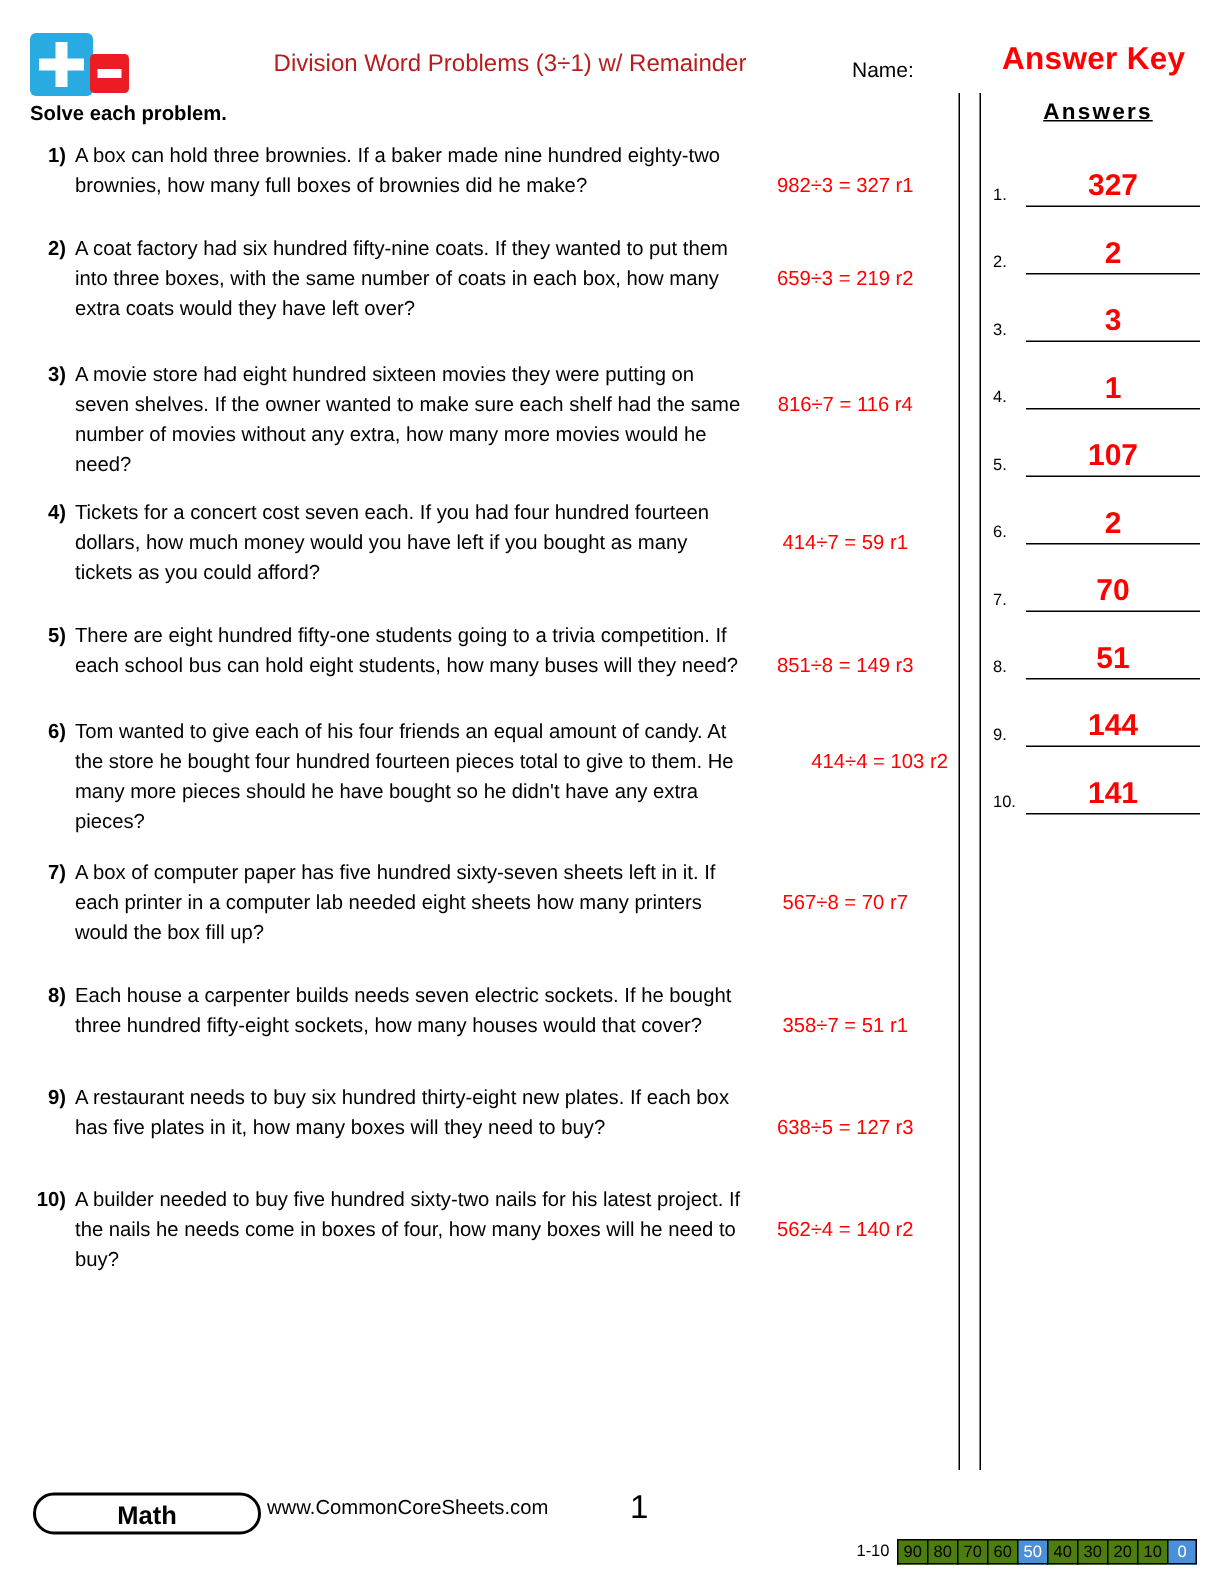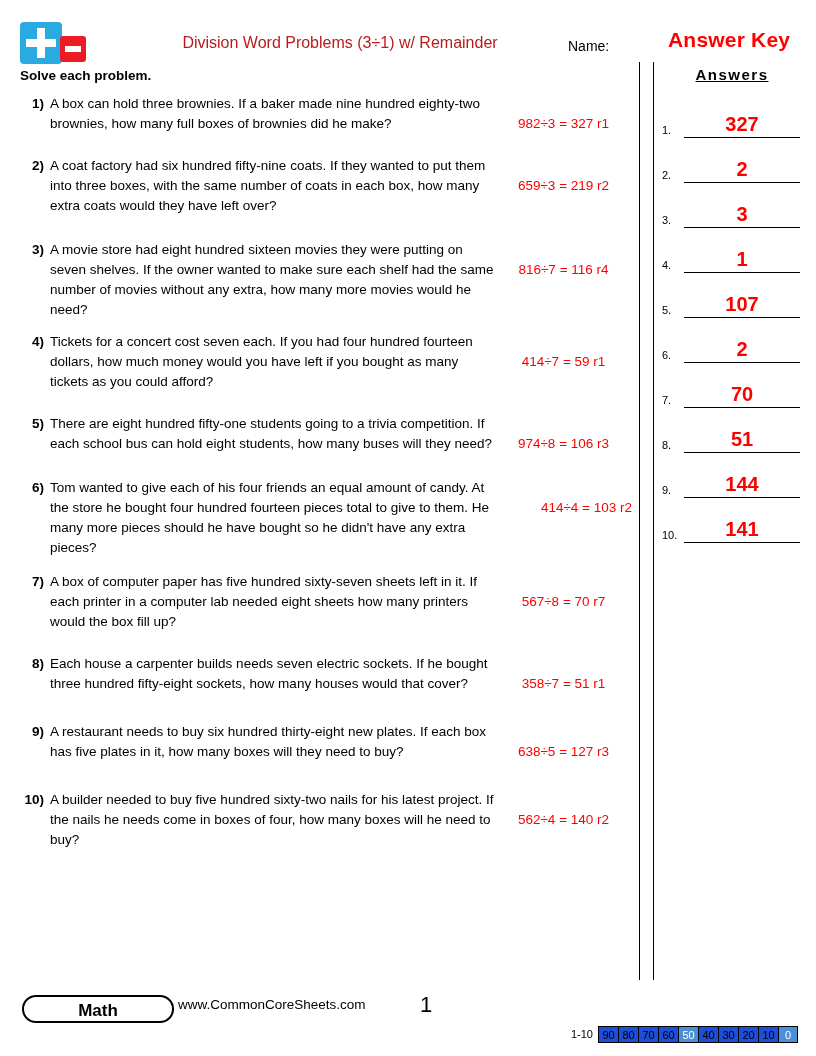--- a/index.html
+++ b/index.html
@@ -244,21 +244,21 @@
   }
   .scale-box {
     border: 1px solid #000;
     border-right: none;
     min-width: 20px;
     height: 17px;
     line-height: 17px;
     text-align: center;
     font-size: 11px;
     color: #000;
-    background: #1d4ed8;
+    background: #4d7c0f;
     padding: 0 2px;
     box-sizing: border-box;
   }
   .scale-box:last-child { border-right: 1px solid #000; }
   .scale-box.hl {
     background: #4a90d9;
     color: #ffffff;
   }
 </style>
 </head>
@@ -308,21 +308,21 @@
 
     <div class="problem" style="margin-bottom:22px;">
       <div class="pnum">4)</div>
       <div class="ptext">Tickets for a concert cost seven each. If you had four hundred fourteen dollars, how much money would you have left if you bought as many tickets as you could afford?</div>
       <div class="pwork w3">414÷7 = 59 r1</div>
     </div>
 
     <div class="problem" style="margin-bottom:24px;">
       <div class="pnum">5)</div>
       <div class="ptext">There are eight hundred fifty-one students going to a trivia competition. If each school bus can hold eight students, how many buses will they need?</div>
-      <div class="pwork w4">974÷8 = 106 r3</div>
+      <div class="pwork w4">851÷8 = 149 r3</div>
     </div>
 
     <div class="problem" style="margin-bottom:14px;">
       <div class="pnum">6)</div>
       <div class="ptext">Tom wanted to give each of his four friends an equal amount of candy. At the store he bought four hundred fourteen pieces total to give to them. He many more pieces should he have bought so he didn't have any extra pieces?</div>
       <div class="pwork w5">414÷4 = 103 r2</div>
     </div>
 
     <div class="problem" style="margin-bottom:22px;">
       <div class="pnum">7)</div>

